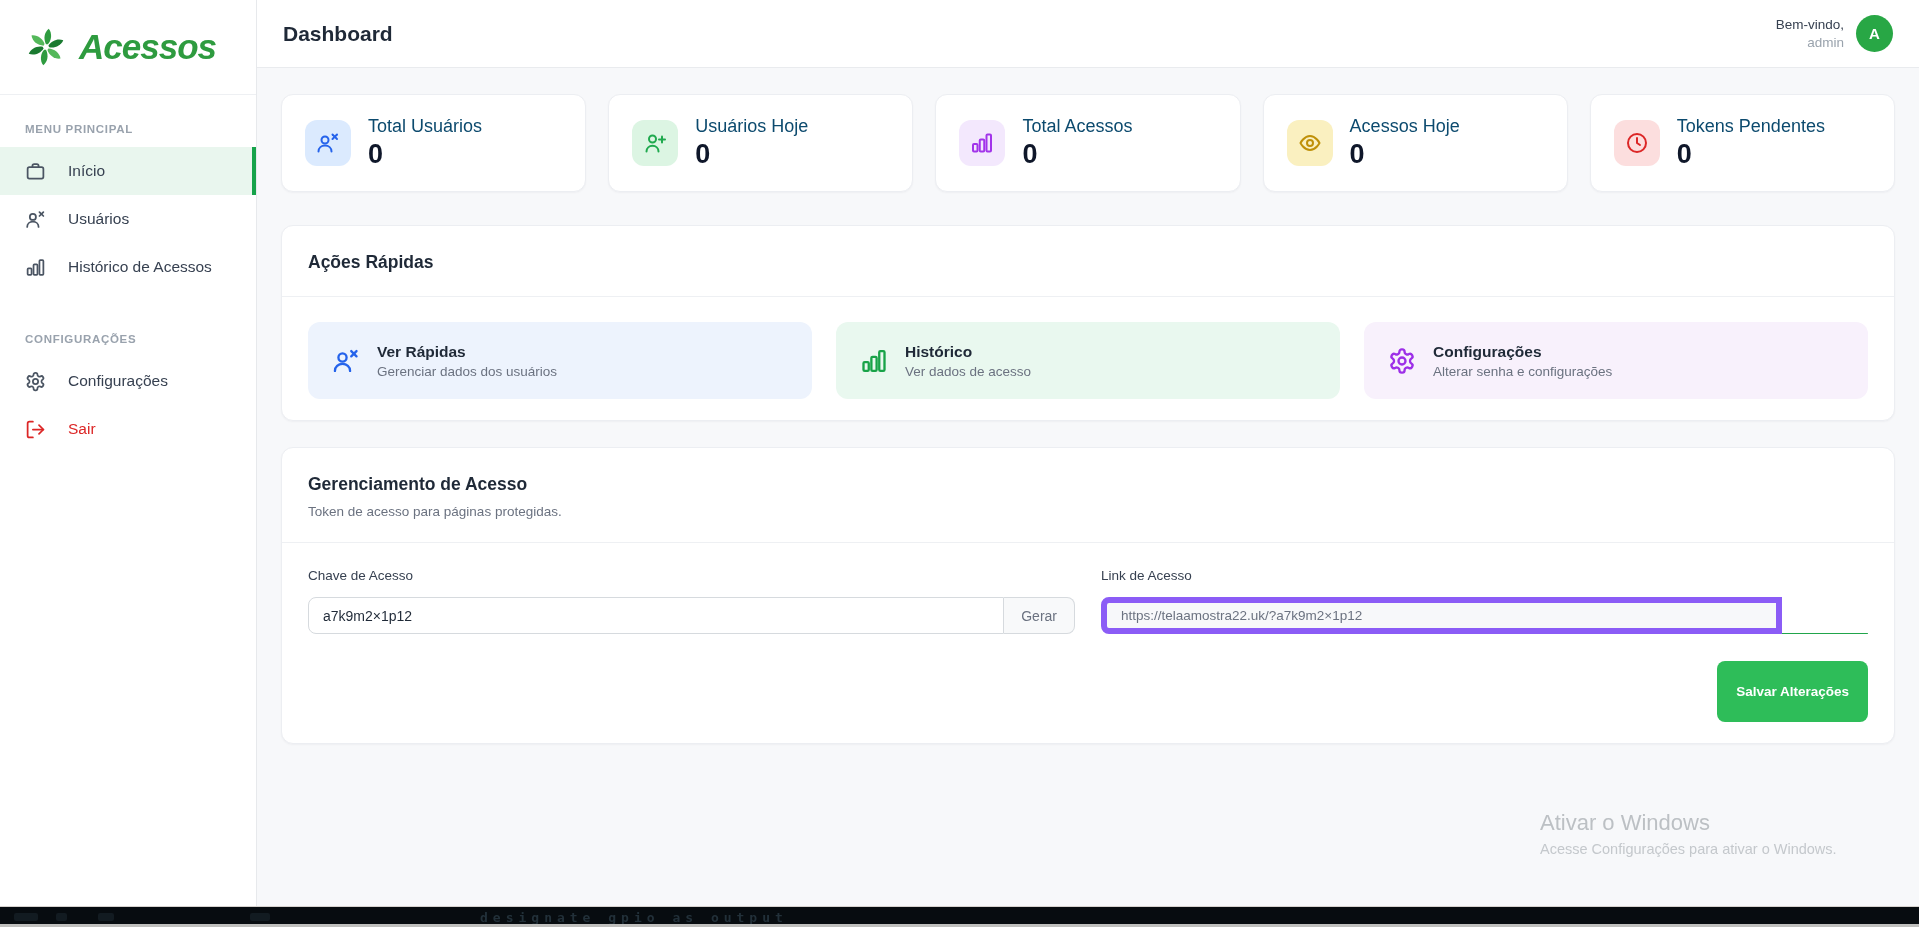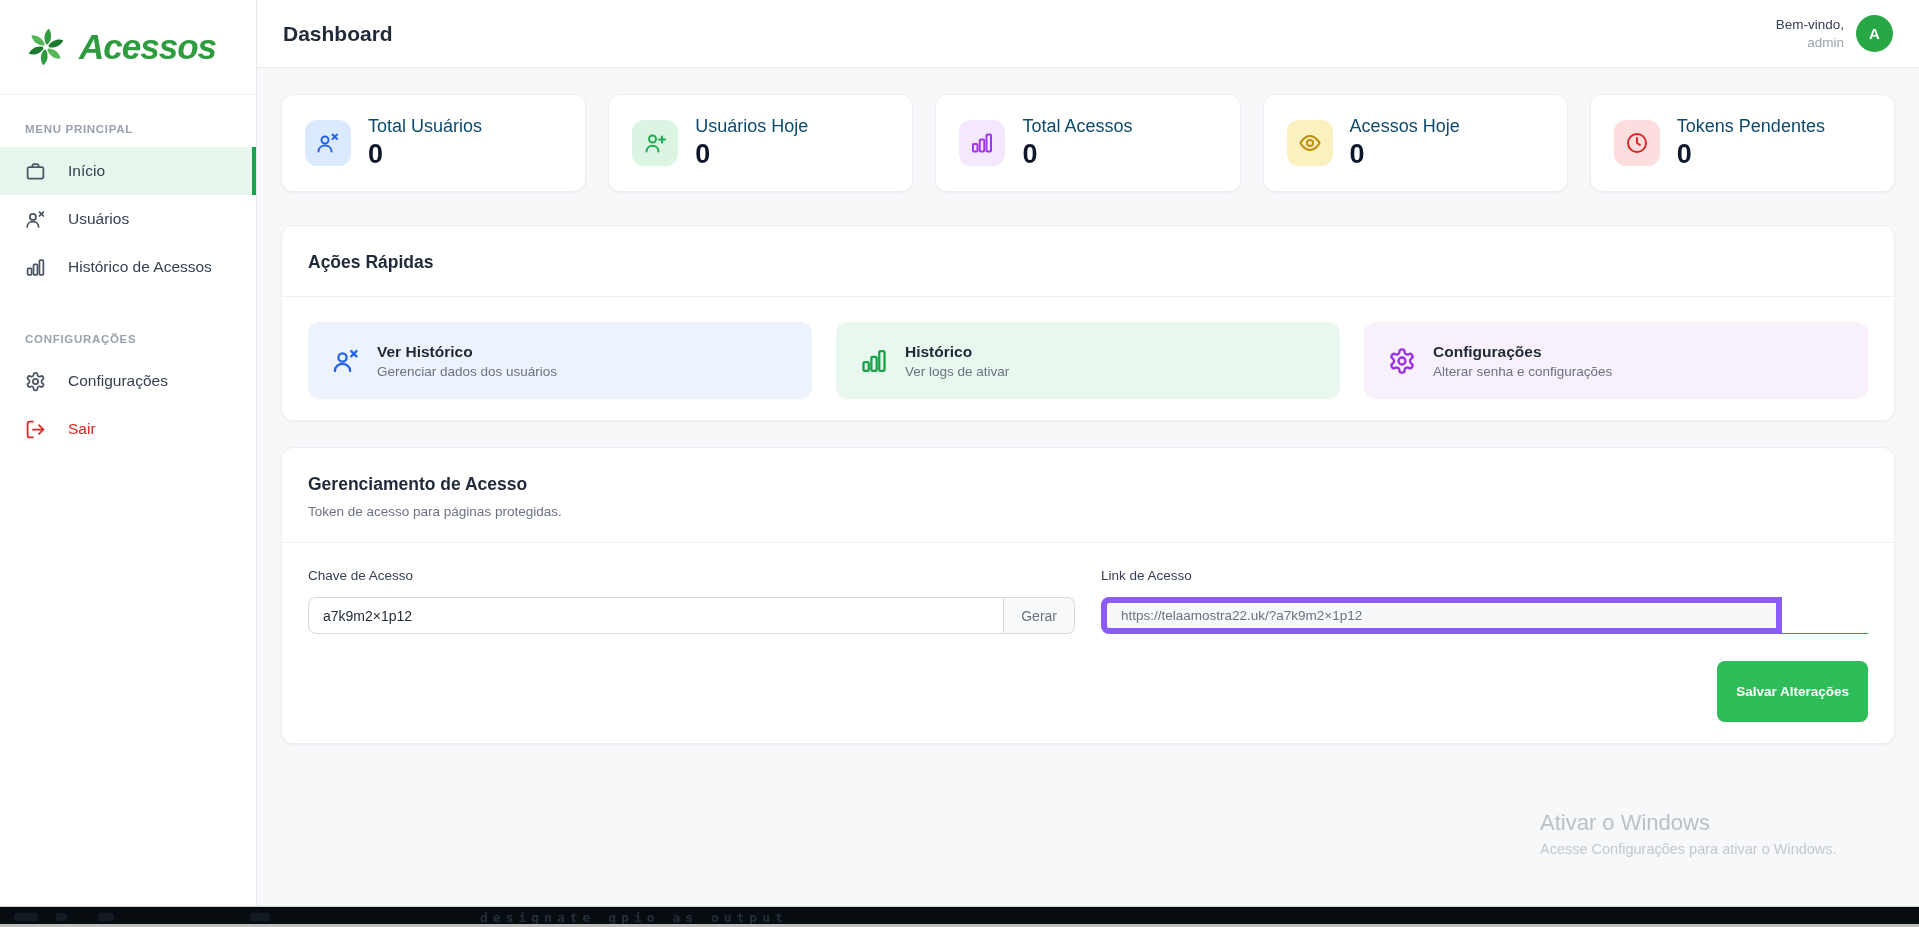--- a/index.html
+++ b/index.html
@@ -344,34 +344,34 @@
           <div class="panel-body">
             <div class="actions-row">
               <div class="action-card ac-blue">
                 <svg class="stroke-ic" viewBox="0 0 24 24">
                   <circle cx="9" cy="9" r="3.5"></circle>
                   <path d="M2.5 20.5c0-3.6 2.9-6 6.5-6s6.5 2.4 6.5 6"></path>
                   <path d="m16.5 3.5 4.5 4.5"></path>
                     <path d="m21 3.5-4.5 4.5"></path>
                 </svg>
                 <div>
-                  <div class="action-title">Ver Histórico</div>
+                  <div class="action-title">Ver Rápidas</div>
                   <div class="action-sub">Gerenciar dados dos usuários</div>
                 </div>
               </div>
 
               <div class="action-card ac-green">
                 <svg class="stroke-ic" viewBox="0 0 24 24">
                   <rect x="3" y="13" width="4.5" height="7.5" rx="1"></rect>
                   <rect x="9.75" y="8.5" width="4.5" height="12" rx="1"></rect>
                   <rect x="16.5" y="3.5" width="4.5" height="17" rx="1"></rect>
                 </svg>
                 <div>
                   <div class="action-title">Histórico</div>
-                  <div class="action-sub">Ver logs de ativar</div>
+                  <div class="action-sub">Ver dados de acesso</div>
                 </div>
               </div>
 
               <div class="action-card ac-purple">
                 <svg class="stroke-ic" viewBox="0 0 24 24">
                   <path d="M12.22 2h-.44a2 2 0 0 0-2 2v.18a2 2 0 0 1-1 1.73l-.43.25a2 2 0 0 1-2 0l-.15-.08a2 2 0 0 0-2.73.73l-.22.38a2 2 0 0 0 .73 2.73l.15.1a2 2 0 0 1 1 1.72v.51a2 2 0 0 1-1 1.74l-.15.09a2 2 0 0 0-.73 2.73l.22.38a2 2 0 0 0 2.73.73l.15-.08a2 2 0 0 1 2 0l.43.25a2 2 0 0 1 1 1.73V20a2 2 0 0 0 2 2h.44a2 2 0 0 0 2-2v-.18a2 2 0 0 1 1-1.73l.43-.25a2 2 0 0 1 2 0l.15.08a2 2 0 0 0 2.73-.73l.22-.39a2 2 0 0 0-.73-2.73l-.15-.08a2 2 0 0 1-1-1.74v-.5a2 2 0 0 1 1-1.74l.15-.09a2 2 0 0 0 .73-2.73l-.22-.38a2 2 0 0 0-2.73-.73l-.15.08a2 2 0 0 1-2 0l-.43-.25a2 2 0 0 1-1-1.73V4a2 2 0 0 0-2-2z"></path>
                   <circle cx="12" cy="12" r="3"></circle>
                 </svg>
                 <div>
                   <div class="action-title">Configurações</div>

